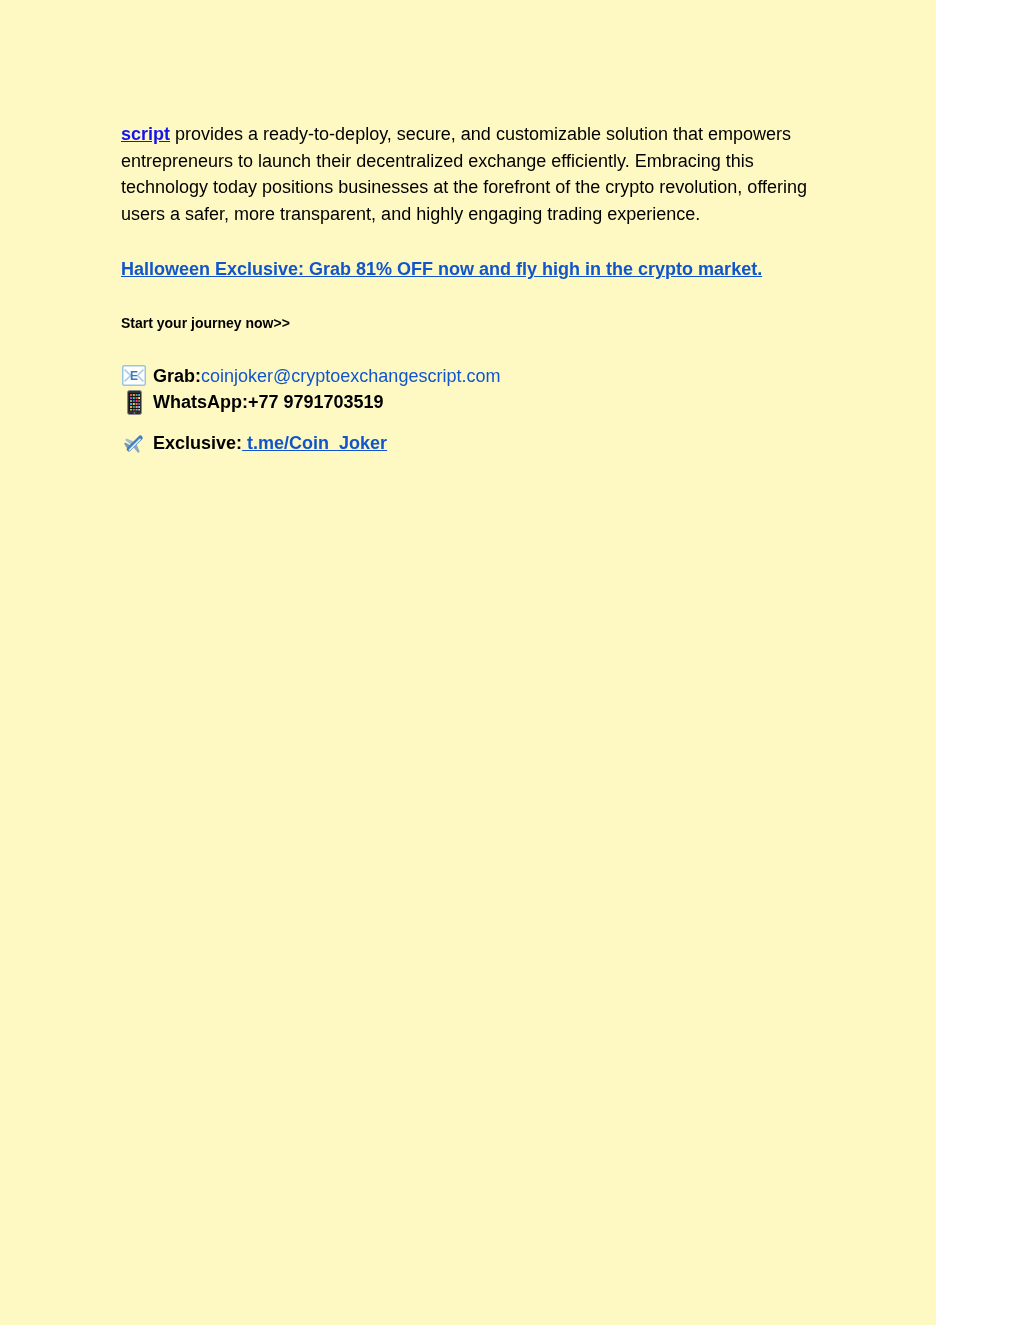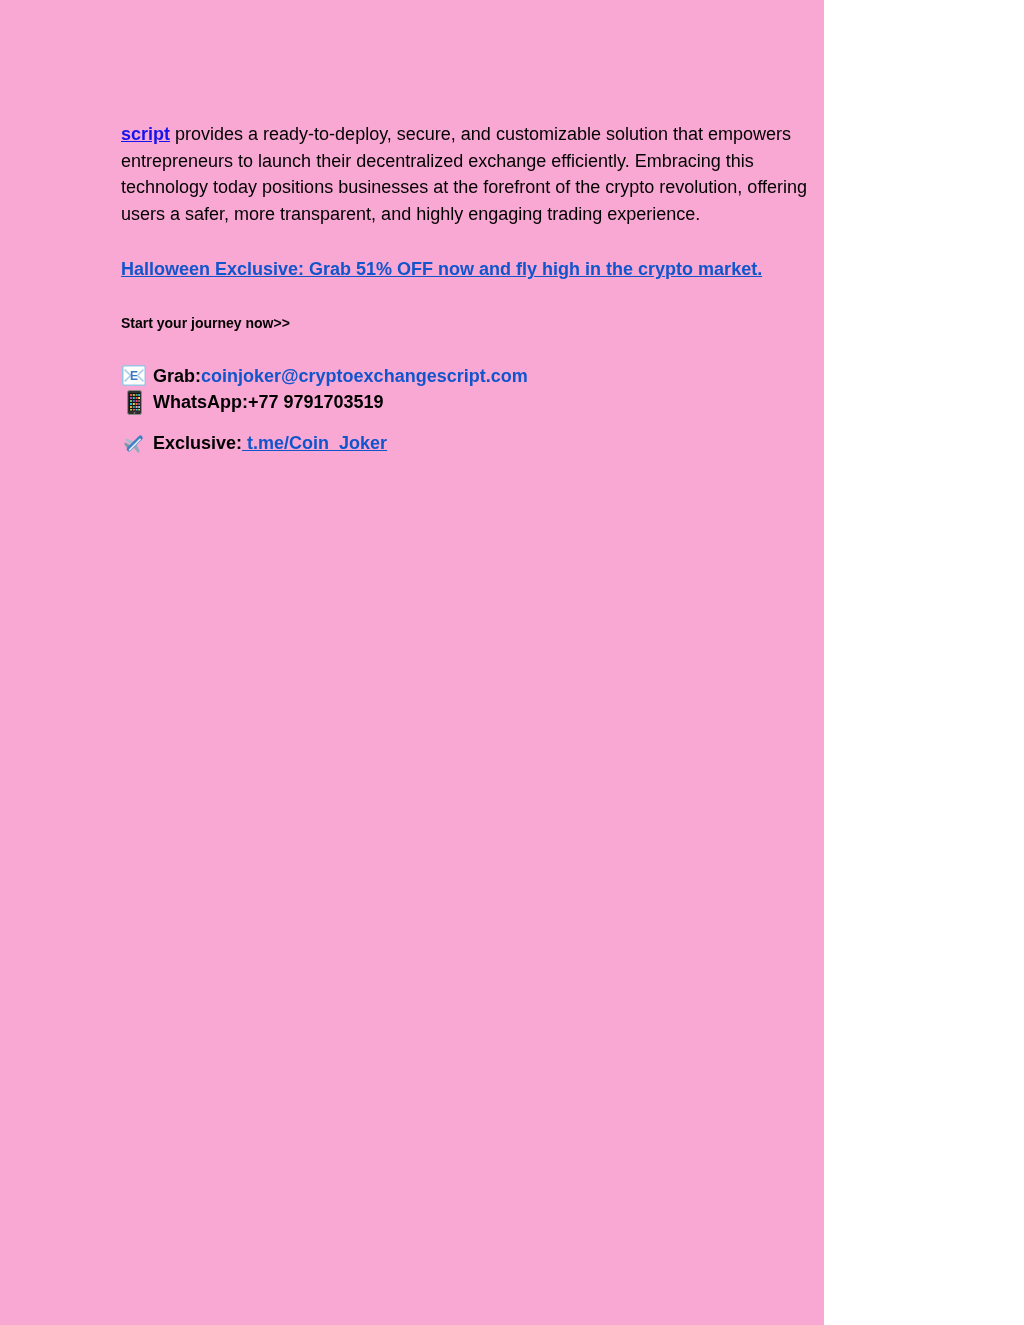--- a/index.html
+++ b/index.html
@@ -9,24 +9,24 @@
   }
   body {
     width: 1024px;
     height: 1325px;
     font-family: "Liberation Sans", sans-serif;
     color: #000000;
     overflow: hidden;
   }
   .page {
     box-sizing: border-box;
-    width: 824px;
+    width: 936px;
     height: 1325px;
     padding: 121px 0 0 121px;
-    background: #f9a8d4;
+    background: #fef9c3;
   }
   .para {
     font-size: 18px;
     line-height: 26.6px;
     color: #000000;
   }
   .para .pline {
     white-space: nowrap;
   }
   a { text-decoration: none; cursor: pointer; }
@@ -70,21 +70,21 @@
     align-items: center;
     flex: 0 0 26px;
   }
   .row-gmail    { margin-top: 26px; }
   .row-whatsapp { }
   .row-telegram { margin-top: 14px; }
   .contact-label { color: #000000; }
   .contact-value-plain { color: #000000; }
   .link-blue {
     color: #1155CC;
-    font-weight: bold;
+    font-weight: normal;
     text-align: right;
   }
   .link-blue-underline {
     color: #1155CC;
     font-weight: bold;
     text-decoration: underline;
     white-space: pre;
   }
 </style>
 </head>
@@ -93,21 +93,21 @@
 <div class="page">
 
   <div class="para">
     <div class="pline"><a class="script-link">script</a><span> provides a ready-to-deploy, secure, and customizable solution that empowers</span></div>
     <div class="pline">entrepreneurs to launch their decentralized exchange efficiently. Embracing this</div>
     <div class="pline">technology today positions businesses at the forefront of the crypto revolution, offering</div>
     <div class="pline">users a safer, more transparent, and highly engaging trading experience.</div>
   </div>
 
   <div class="promo">
-    <a>Halloween Exclusive: Grab 51% OFF now and fly high in the crypto market.</a>
+    <a>Halloween Exclusive: Grab 81% OFF now and fly high in the crypto market.</a>
   </div>
 
   <div class="cta">Start your journey now&gt;&gt;</div>
 
   <div class="contact-row row-gmail">
     <span class="icon-slot">
       <svg width="24" height="21" viewBox="0 0 24 21">
         <rect x="0.75" y="0.75" width="22.5" height="19.5" rx="1.5" fill="#ffffff" stroke="#9ac4e4" stroke-width="1.5"></rect>
         <path d="M2.6 4.6 L8.6 10.5 L2.6 16.4" fill="none" stroke="#a9cde9" stroke-width="1.6"></path>
         <path d="M21.4 4.6 L15.4 10.5 L21.4 16.4" fill="none" stroke="#a9cde9" stroke-width="1.6"></path>

